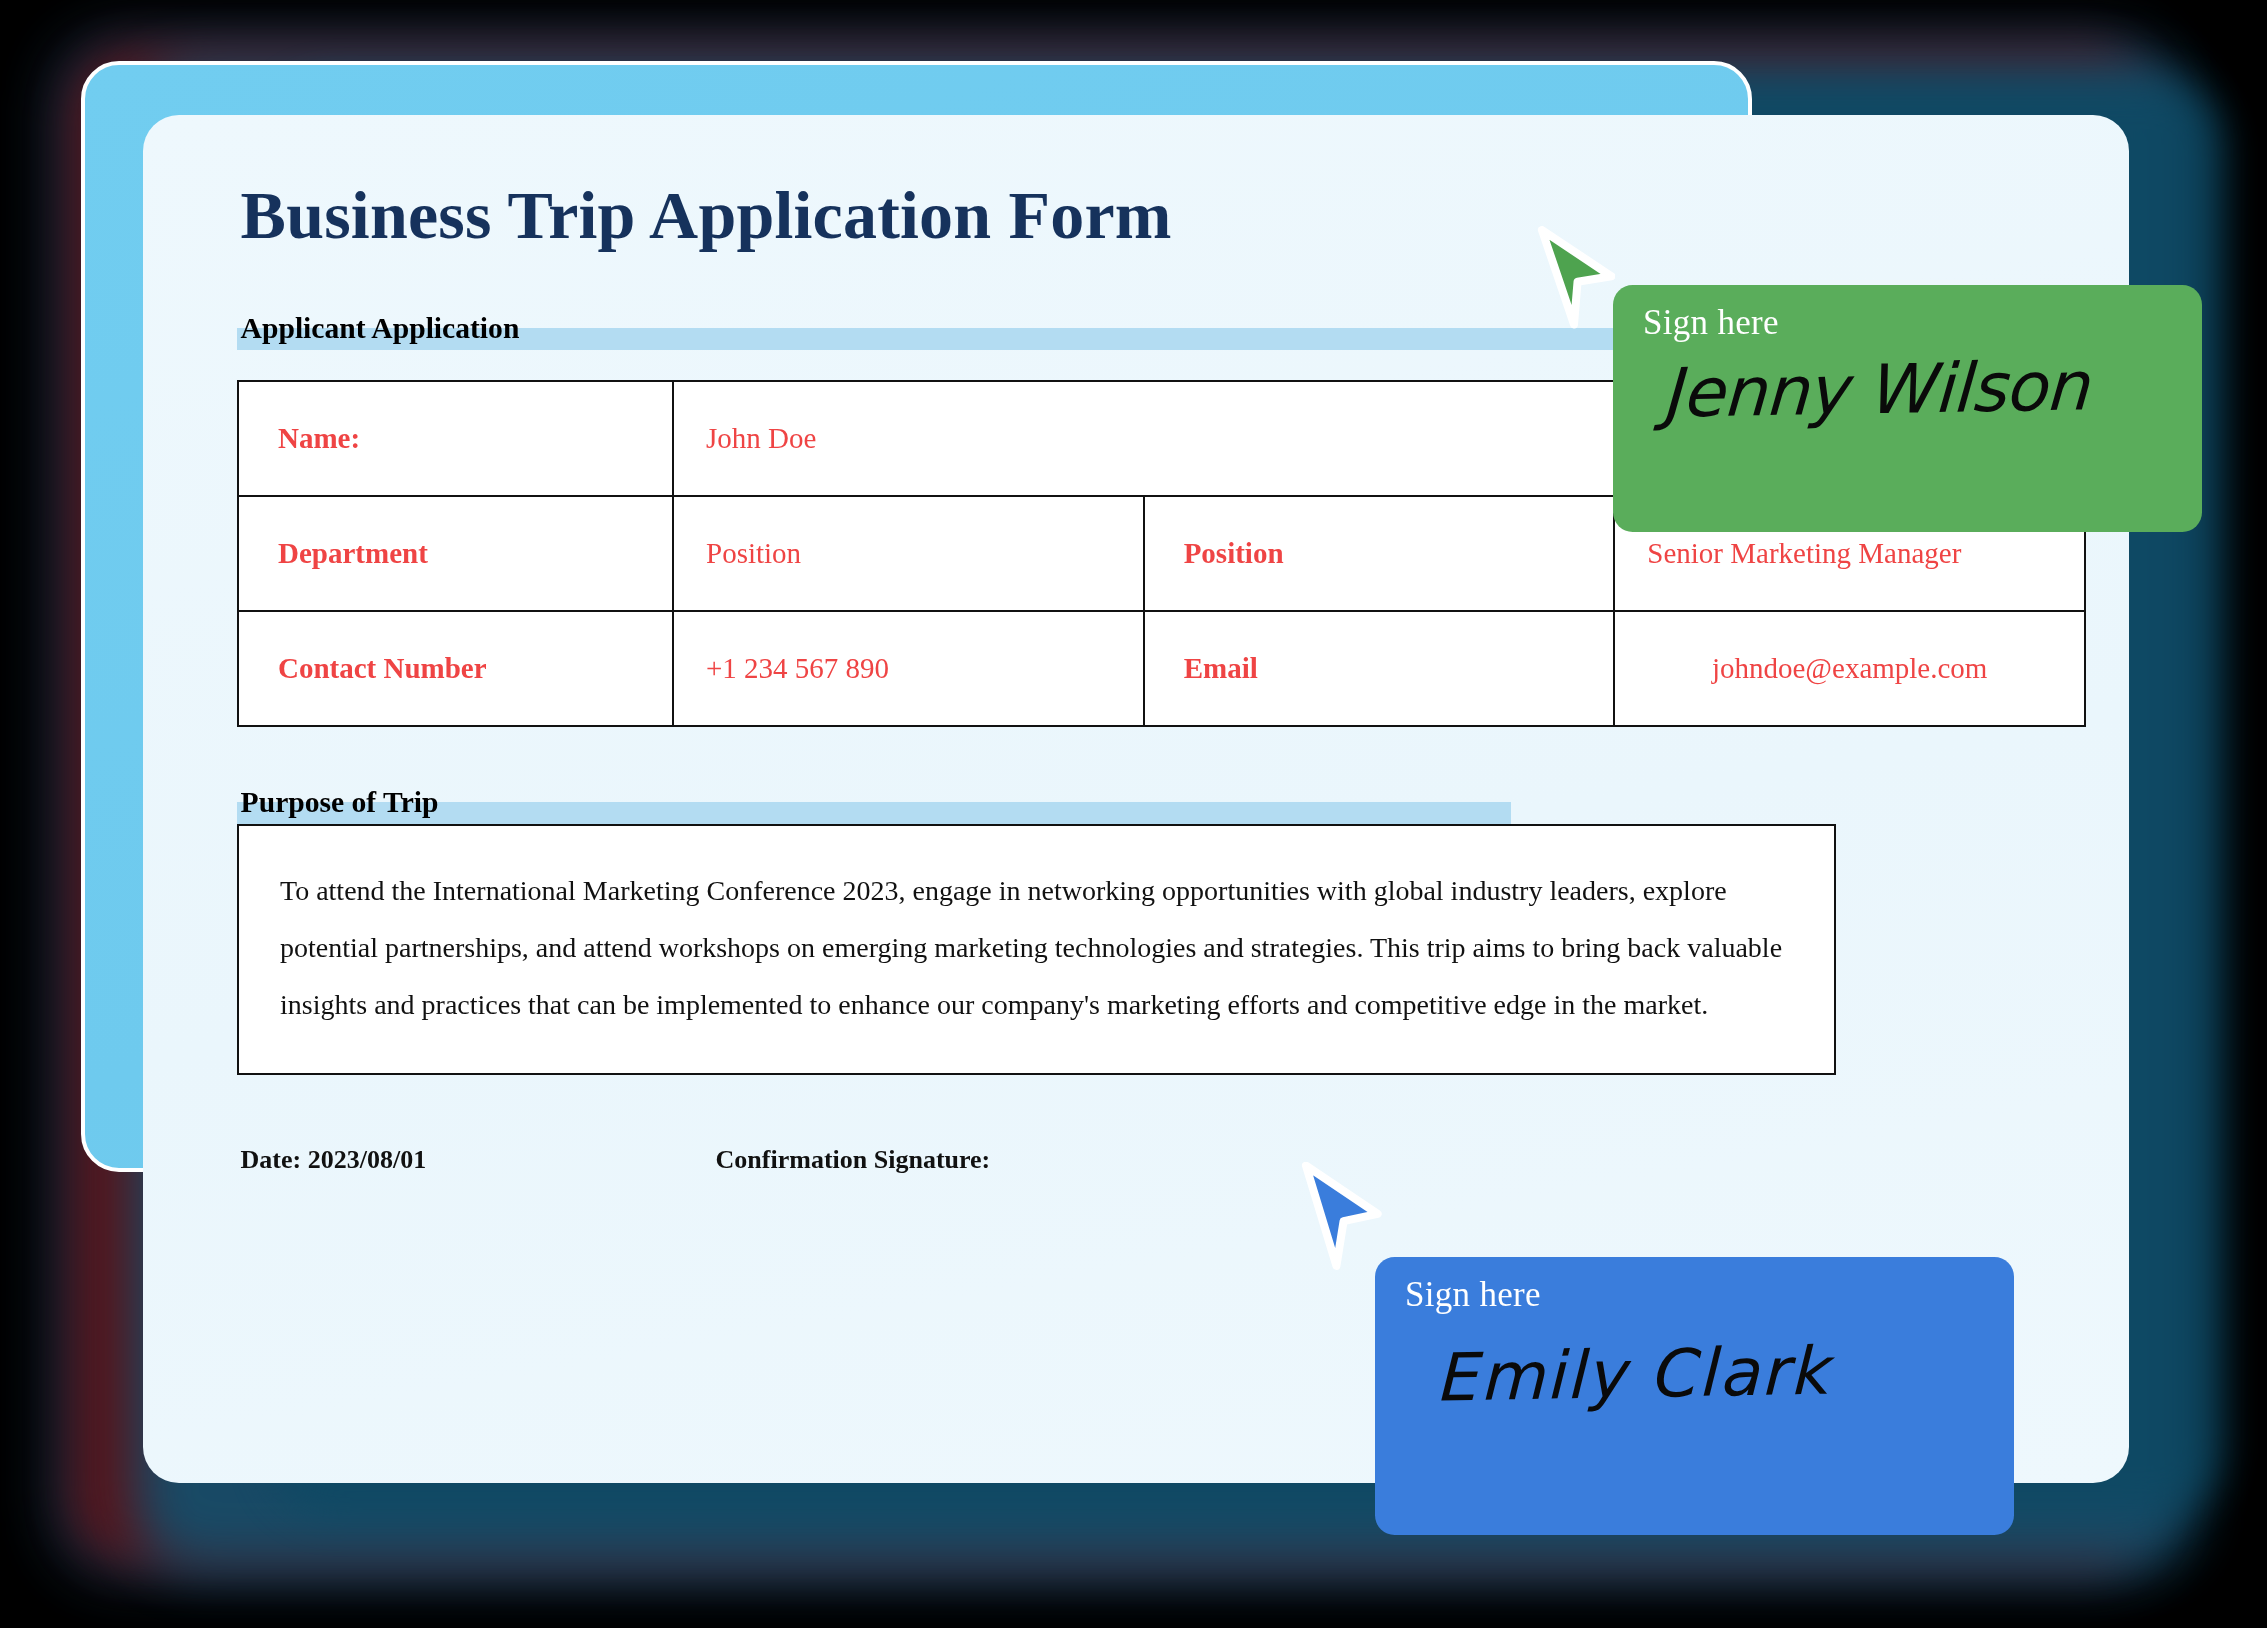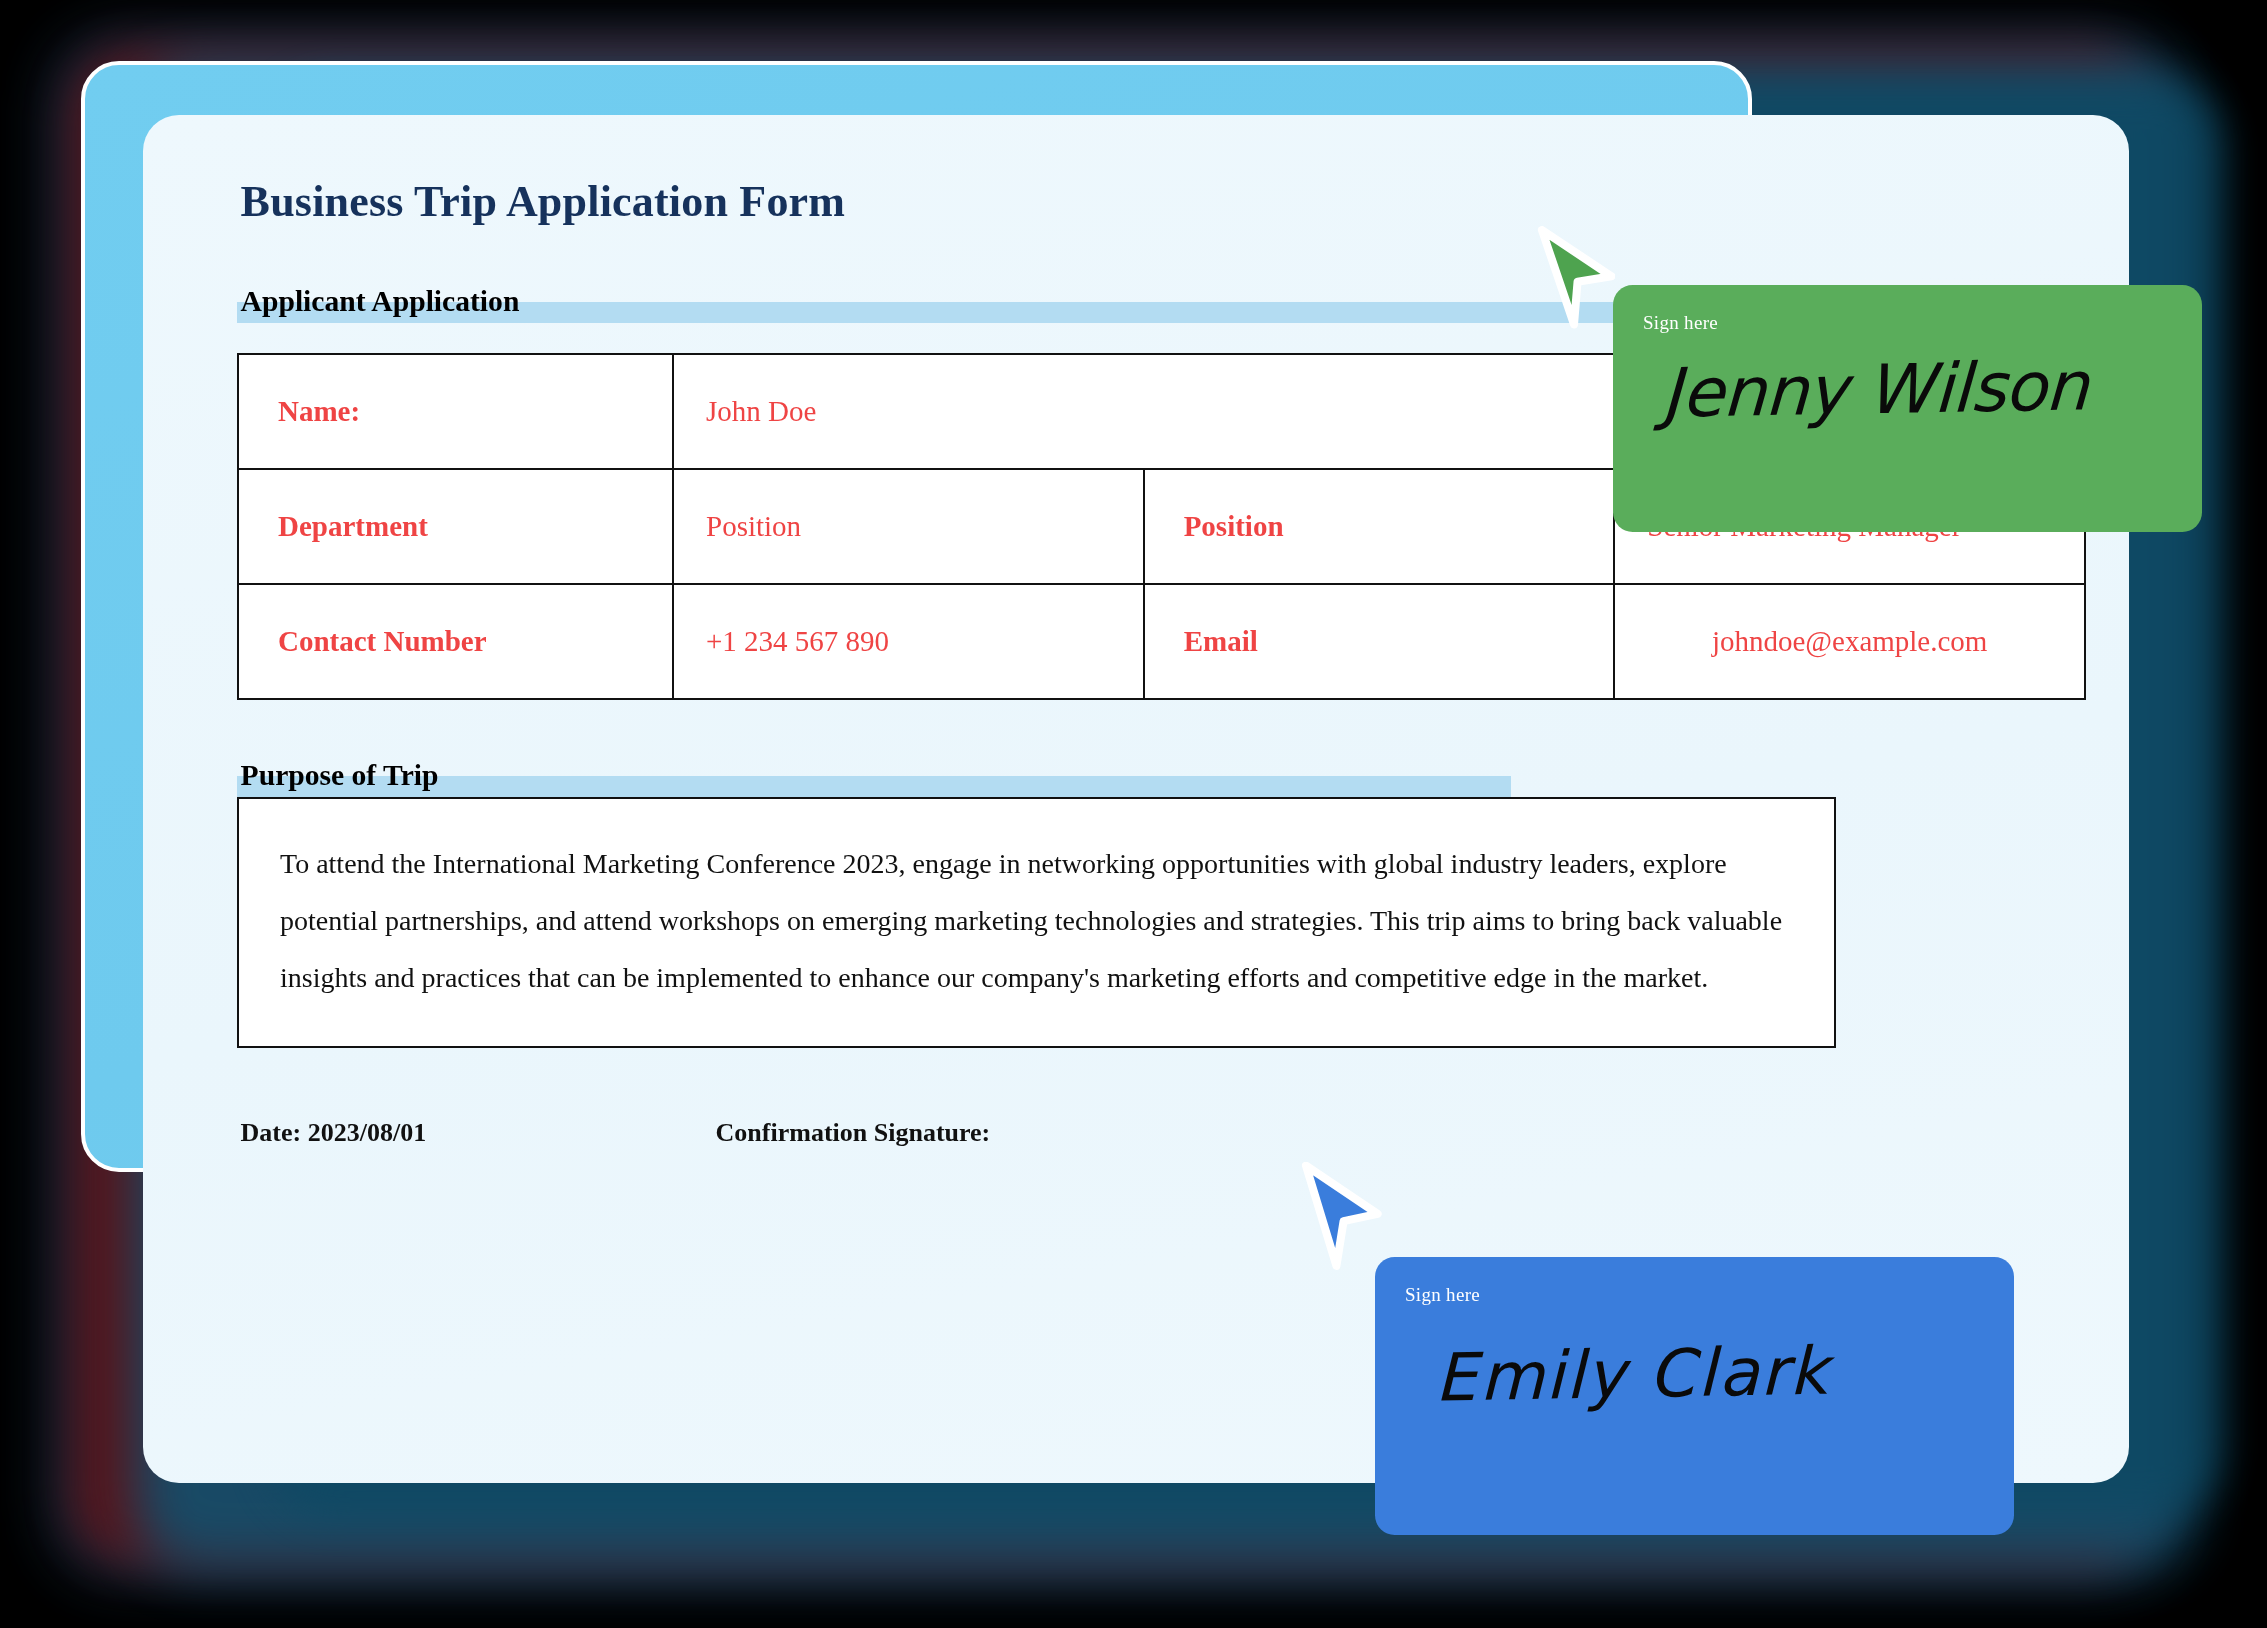--- a/index.html
+++ b/index.html
@@ -87,21 +87,21 @@
   .form-inner {
     position: absolute;
     left: 94px;
     top: 63px;
     right: 81px;
     bottom: 0;
   }
 
   
   #doc-title {
-    font-size: 44px;
+    font-size: 68px;
     font-weight: bold;
     color: #16325c;
     letter-spacing: 0.2px;
     margin: 0;
     padding: 0 0 0 3.6px;
     line-height: 1.1;
   }
 
   
   .section-head {
@@ -185,21 +185,21 @@
   
   .sign-card {
     position: absolute;
     border-radius: 19.7px;
     box-sizing: border-box;
     padding: 19.7px 27px 0 30px;
     overflow: hidden;
   }
   .sign-card .sign-label {
     color: #ffffff;
-    font-size: 19px;
+    font-size: 35px;
     line-height: 36px;
     font-weight: normal;
     letter-spacing: 0.3px;
   }
   .sign-card .sign-name {
     color: #0a0a0a;
     font-family: "DejaVu Sans", sans-serif;
     font-weight: normal;
     white-space: nowrap;
   }

